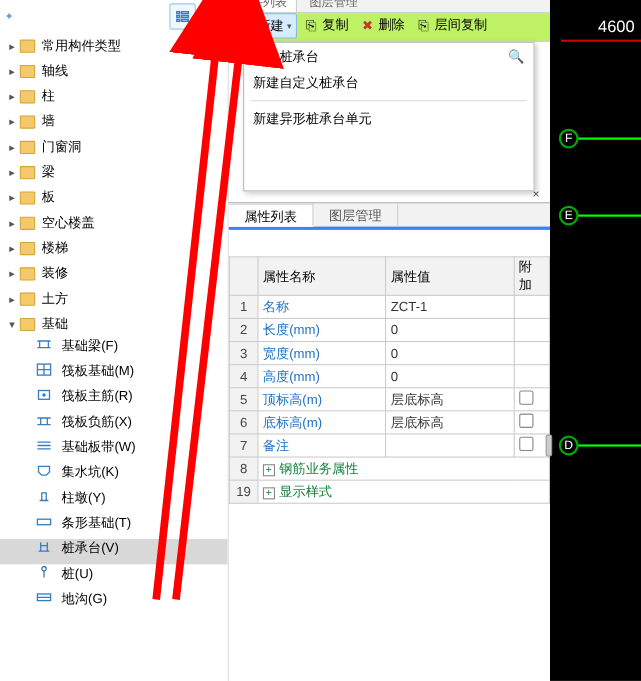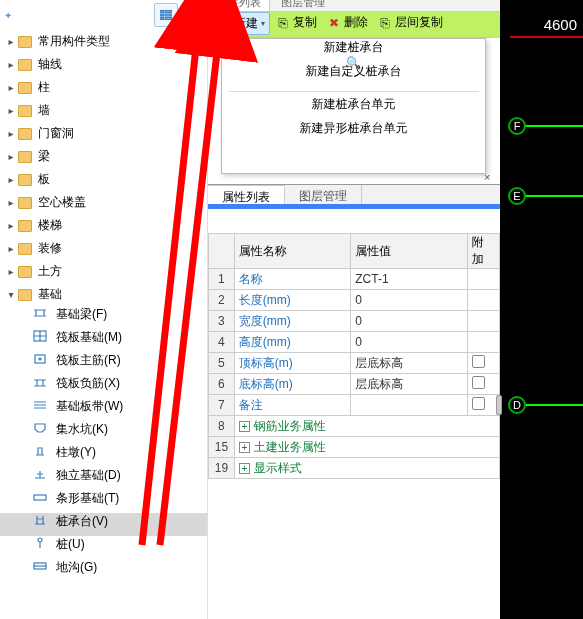--- a/index.html
+++ b/index.html
@@ -32,28 +32,28 @@
 
   
   .comp-toolbar { position: absolute; top: 12px; left: 0; width: 292px; height: 26px; background: #bef264; border-bottom: 1px solid #ccc; display: flex; align-items: flex-start; padding: 0 4px; gap: 2px; }
   .ct-btn { display: flex; align-items: center; gap: 3px; padding: 2px 4px; border-radius: 2px; }
   .ct-btn.primary { background: #d6ecff; border: 1px solid #8ab8e0; }
   .ct-btn .ico { width: 14px; height: 14px; display: flex; align-items: center; justify-content: center; }
   .ct-btn .caret { font-size: 8px; color: #555; }
 
   
   .dropdown { position: absolute; top: 38px; left: 13px; width: 265px; height: 136px; background: #fff; border: 1px solid #bbb; box-shadow: 2px 2px 5px rgba(0,0,0,0.2); z-index: 10; }
-  .dropdown .row { height: 24px; display: flex; align-items: center; padding: 0 8px; justify-content: space-between; flex-direction: column; }
+  .dropdown .row { height: 24px; display: flex; align-items: center; padding: 0 8px; justify-content: space-between; }
   .dropdown .sep { height: 1px; background: #ddd; margin: 4px 6px; }
   .dropdown .mag { color: #599fe0; }
 
   
   .prop-panel { position: absolute; top: 184px; left: 0; width: 292px; border-top: 1px solid #999; background: #fff; }
   .prop-close { position: absolute; right: 4px; top: -14px; width: 12px; height: 12px; font-size: 11px; color: #555; }
-  .prop-tabs { height: 24px; background: #f2f2f2; display: flex; border-bottom: 5px solid #3b82f6; }
+  .prop-tabs { height: 24px; background: #f2f2f2; display: flex; border-bottom: 3px solid #3b82f6; }
   .prop-tab { padding: 0 14px; line-height: 23px; border-right: 1px solid #ccc; color: #555; }
   .prop-tab.active { background: #fff; color: #000; border-top: 1px solid #ccc; border-bottom: 1px solid #fff; position: relative; top: 0; }
   .prop-grid { width: 100%; border-collapse: collapse; margin-top: 24px; }
   .prop-grid th, .prop-grid td { border: 1px solid #ccc; height: 21px; padding: 0 4px; text-align: left; font-weight: normal; }
   .prop-grid th { background: #f2f2f2; }
   .prop-grid .rownum { width: 24px; text-align: center; background: #f2f2f2; color: #444; }
   .prop-grid .name { width: 108px; color: #1e70bf; }
   .prop-grid .val { width: 108px; color: #333; }
   .prop-grid .att { width: 30px; text-align: left; }
   .chk { display: inline-block; width: 13px; height: 13px; border: 1px solid #888; border-radius: 2px; }
@@ -214,28 +214,20 @@
         <span class="cicon">
           <svg width="16" height="14" viewBox="0 0 16 14">
             <path d="M4 11h8M6 11V4h4v7"></path>
           </svg>
         </span>
         <span>柱墩(Y)</span>
       </div>
       <div class="tree-child">
         <span class="cicon">
           <svg width="16" height="14" viewBox="0 0 16 14">
-            <path d="M3 11h10M8 11V4M5 7h6"></path>
-          </svg>
-        </span>
-        <span>独立基础(D)</span>
-      </div>
-      <div class="tree-child">
-        <span class="cicon">
-          <svg width="16" height="14" viewBox="0 0 16 14">
             <rect x="2" y="5" width="12" height="5"></rect>
           </svg>
         </span>
         <span>条形基础(T)</span>
       </div>
       <div class="tree-child selected">
         <span class="cicon">
           <svg width="16" height="14" viewBox="0 0 16 14">
             <path d="M5 3v8M11 3v8M3 11h10M5 6h6"></path>
           </svg>
@@ -291,23 +283,20 @@
 
   <div class="dropdown">
     <div class="row">
       <span>新建桩承台</span>
       <span class="mag">🔍</span>
     </div>
     <div class="row">
       <span>新建自定义桩承台</span>
     </div>
     <div class="sep"></div>
-    <div class="row">
-      <span>新建桩承台单元</span>
-    </div>
     <div class="row">
       <span>新建异形桩承台单元</span>
     </div>
   </div>
 
   <div class="prop-panel">
     <div class="prop-close">×</div>
     <div class="prop-tabs">
       <div class="prop-tab active">属性列表</div>
       <div class="prop-tab">图层管理</div>
@@ -362,24 +351,20 @@
             <td class="rownum">7</td>
             <td class="name">备注</td>
             <td class="val"></td>
             <td class="att"><span class="chk"></span></td>
           </tr>
         </tbody>
       <tbody id="prop-groups">
           <tr>
             <td class="rownum">8</td>
             <td class="exp-cell" colspan="3"><span class="pm">+</span>钢筋业务属性</td>
-          </tr>
-          <tr>
-            <td class="rownum">15</td>
-            <td class="exp-cell" colspan="3"><span class="pm">+</span>土建业务属性</td>
           </tr>
           <tr>
             <td class="rownum">19</td>
             <td class="exp-cell" colspan="3"><span class="pm">+</span>显示样式</td>
           </tr>
         </tbody>
     </table>
   </div>
 </div>
 

